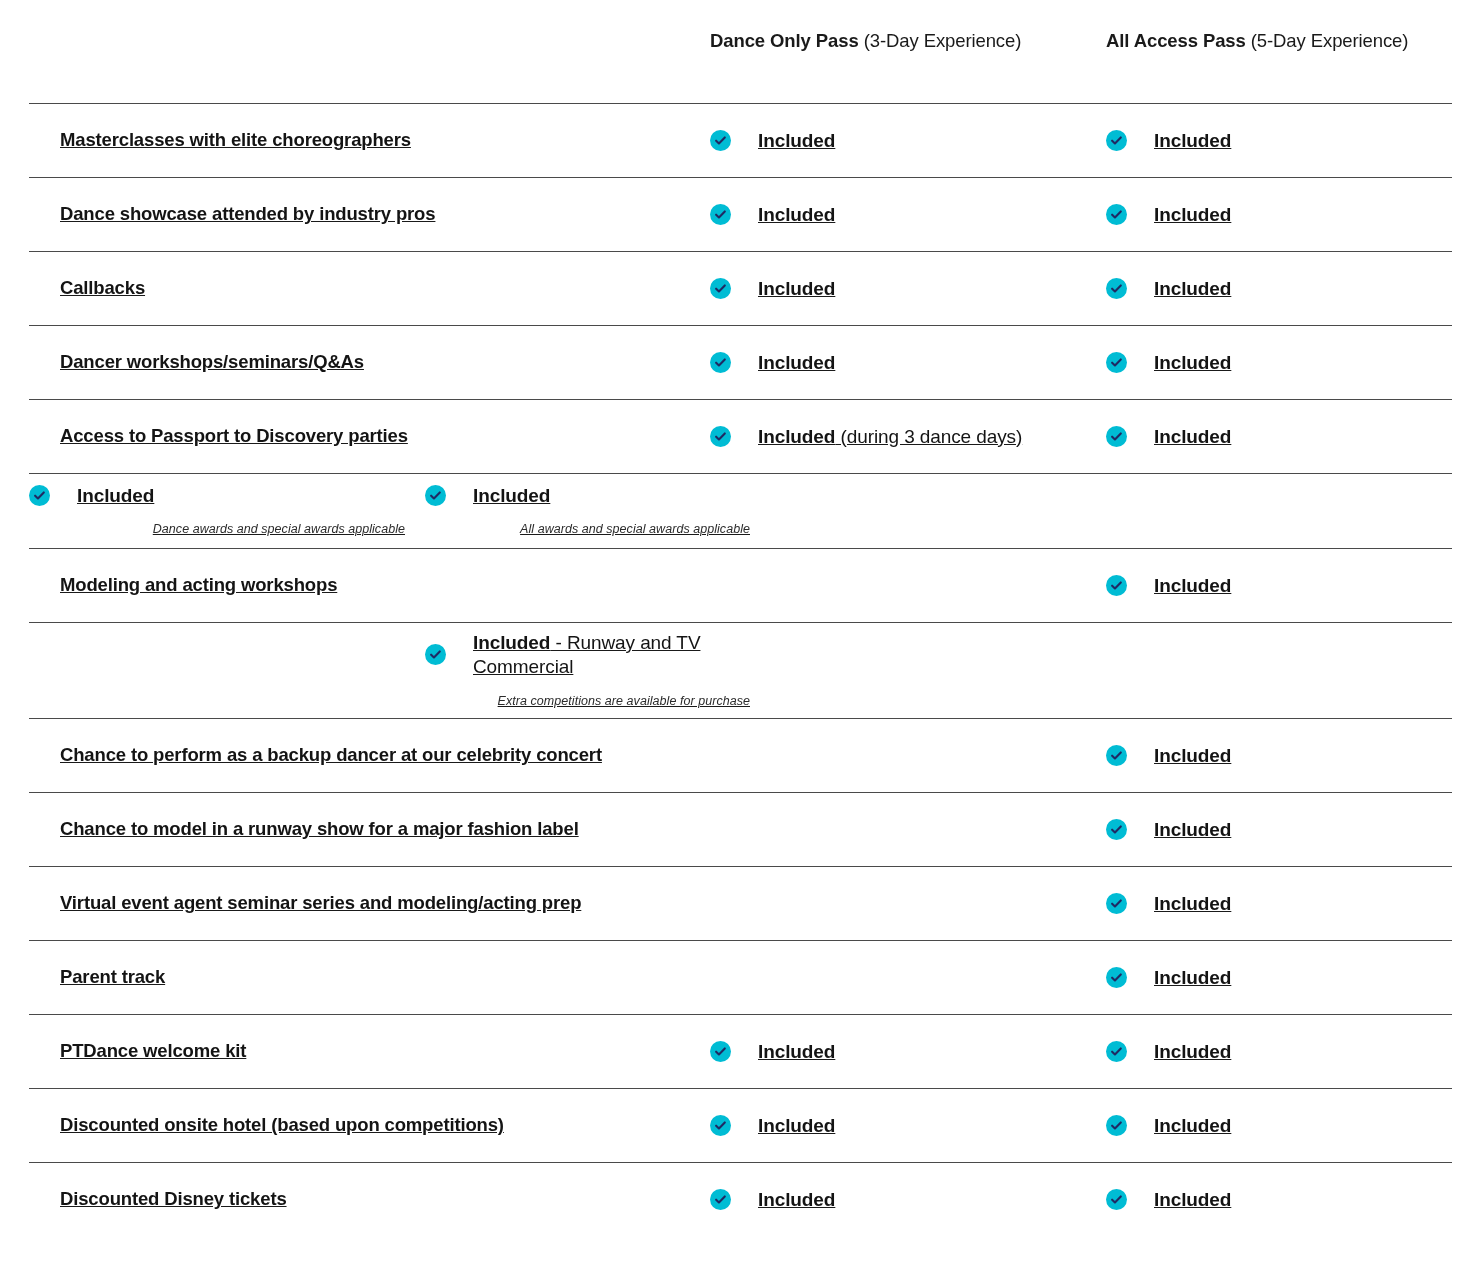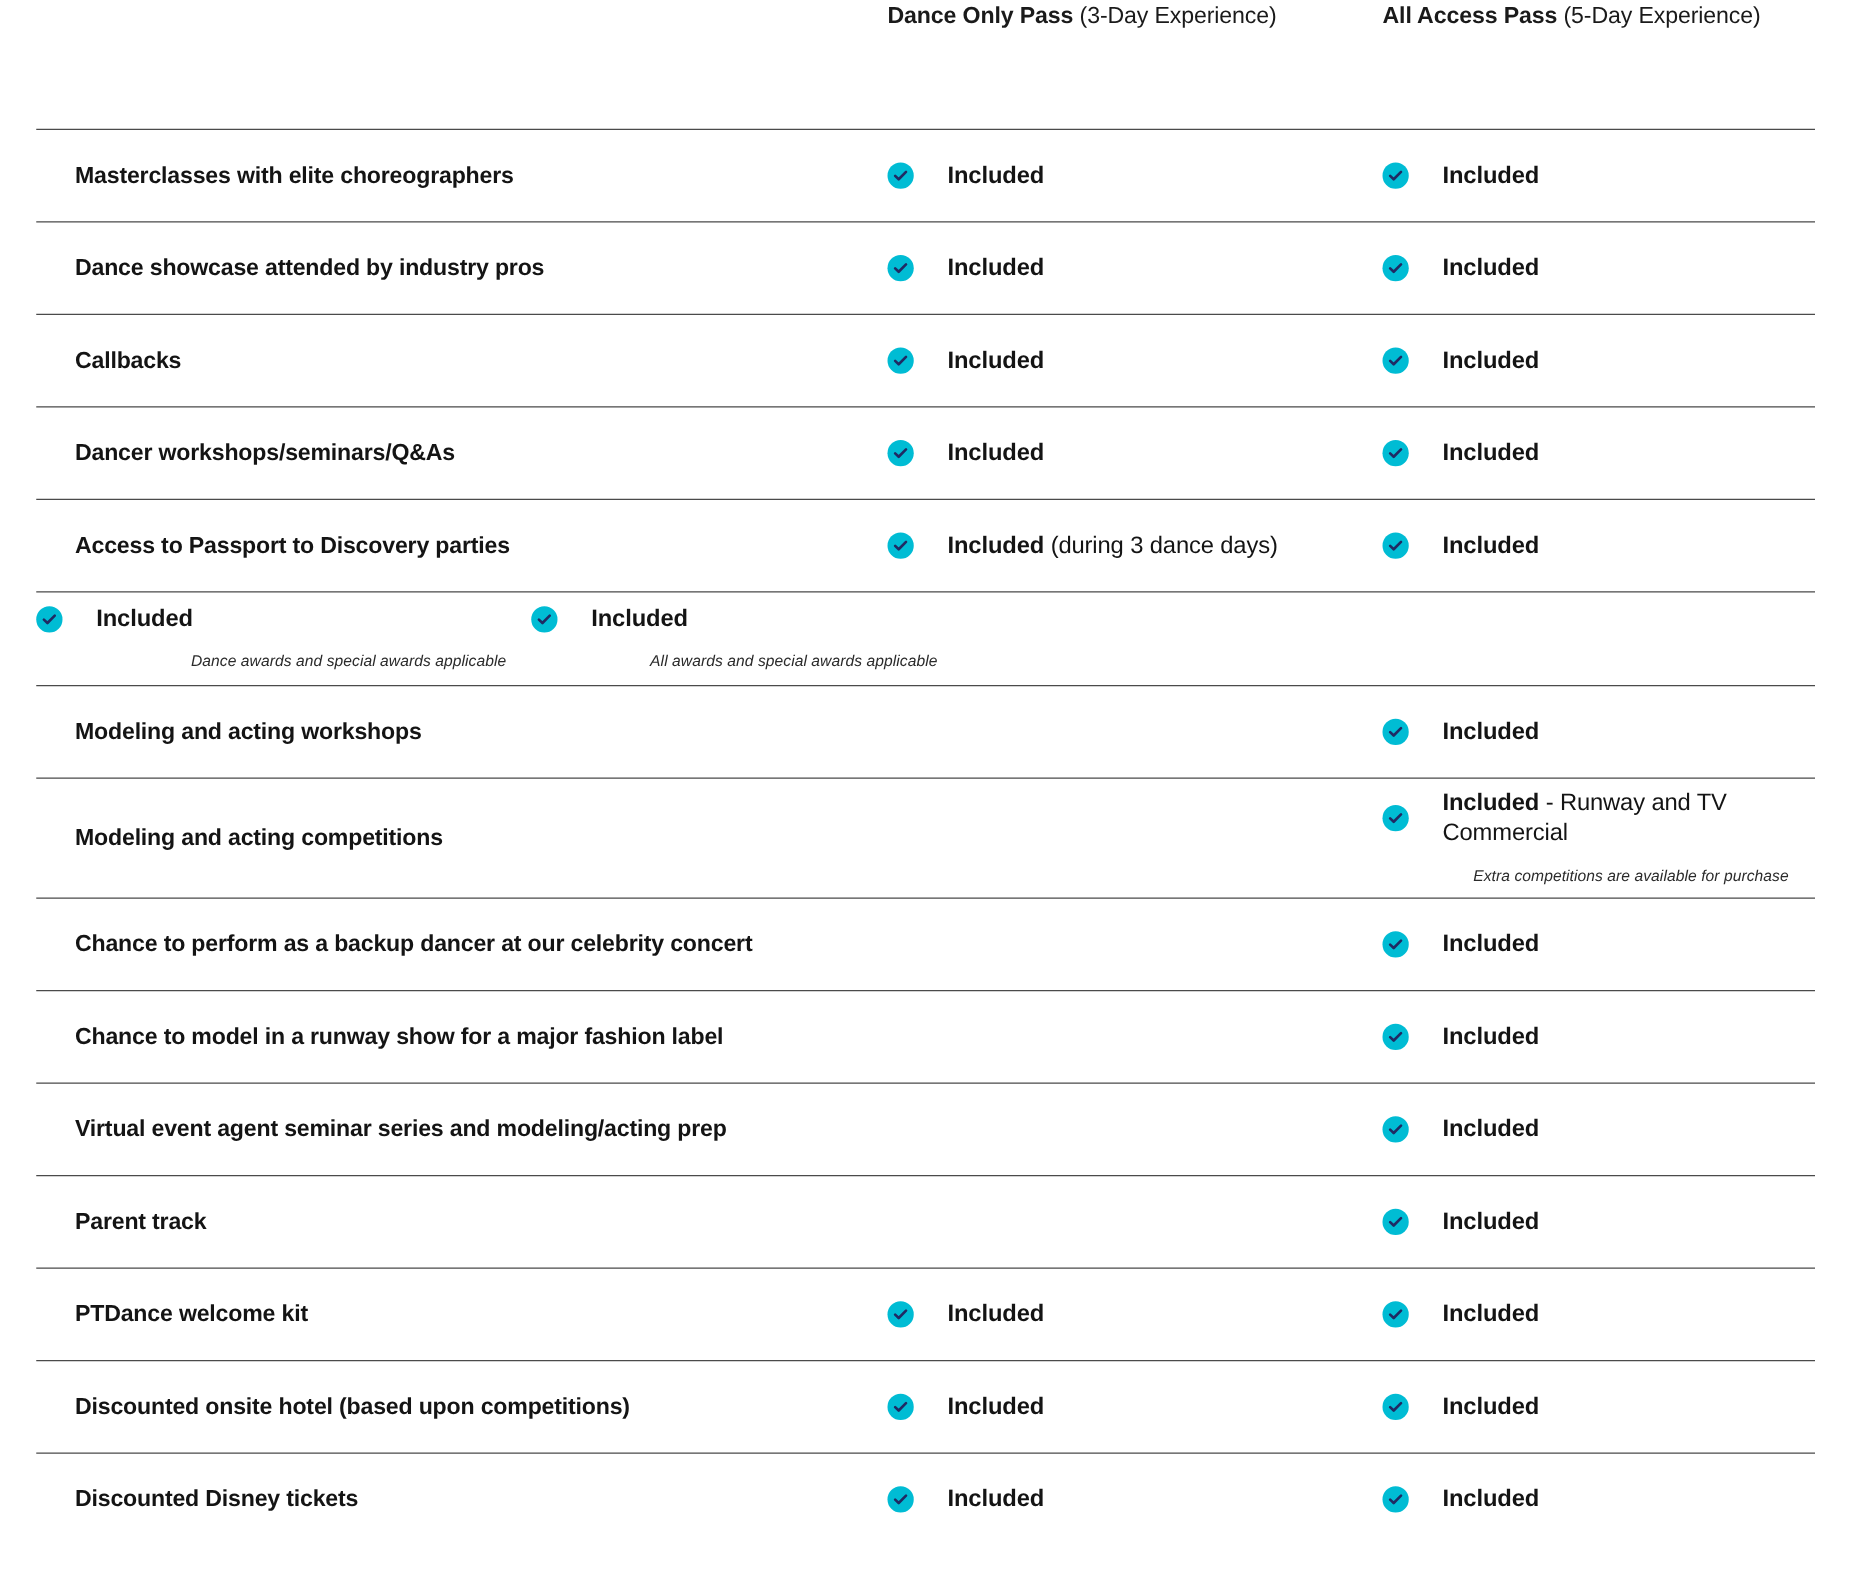--- a/index.html
+++ b/index.html
@@ -19,21 +19,21 @@
   .comparison-table {
     position: relative;
     width: 1481px;
     box-sizing: border-box;
     padding: 0 29px;
   }
 
   
   .table-header {
     display: flex;
-    align-items: flex-start;
+    align-items: center;
     height: 103px;
     box-sizing: border-box;
     padding-bottom: 22px;
   }
   .col-feature  { width: 681px; flex: 0 0 681px; }
   .col-pass     { width: 396px; flex: 0 0 396px; }
   .col-pass-2   { width: 345px; flex: 0 0 345px; }
 
   .pass-heading {
     font-size: 18.5px;
@@ -43,21 +43,21 @@
     white-space: nowrap;
   }
   .pass-heading .pass-name {
     font-weight: 700;
   }
   .pass-heading .pass-duration {
     font-weight: 400;
   }
 
   
-  .table-body { display: block; }
+  .table-body { display: block; text-decoration: underline; }
 
   .table-row {
     display: flex;
     align-items: center;
     border-top: 1px solid #4a4a4a;
     box-sizing: border-box;
     min-height: 74px;
   }
   .table-row.row-tall   { min-height: 75px; }
   .table-row.row-xtall  { min-height: 96px; }
@@ -335,21 +335,20 @@
                 <svg viewBox="0 0 16 16" aria-hidden="true">
                   <path d="M2.6 8.2 L6.1 11.6 L13.3 4.3" fill="none" stroke="#1f2a63" stroke-width="2.6" stroke-linecap="round" stroke-linejoin="round"></path>
                 </svg>
               </span>
               <span class="status-text"><span class="inc">Included</span></span>
             </div>
           </div>
         </div>
       </div>
       <div class="table-row row-xtall">
-        <div class="cell-feature">Modeling and acting competitions</div>
         <div class="cell-pass empty-cell"></div>
         <div class="cell-pass-2">
           <div class="status-wrap">
             <div class="status-line">
               <span class="check-icon">
                 <svg viewBox="0 0 16 16" aria-hidden="true">
                   <path d="M2.6 8.2 L6.1 11.6 L13.3 4.3" fill="none" stroke="#1f2a63" stroke-width="2.6" stroke-linecap="round" stroke-linejoin="round"></path>
                 </svg>
               </span>
               <span class="status-text"><span class="inc">Included</span><span class="qual"> - Runway and TV Commercial</span></span>

